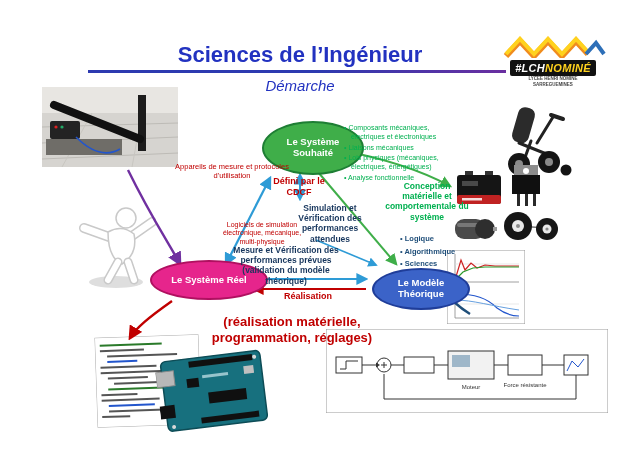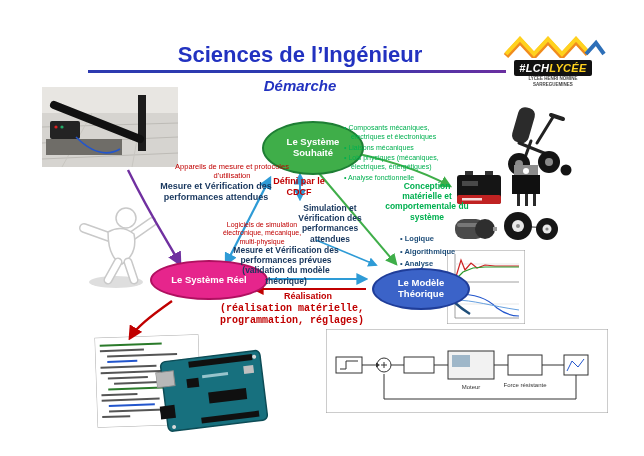--- a/index.html
+++ b/index.html
@@ -1,20 +1,20 @@
 <!DOCTYPE html>
 <html><head>
 <meta charset="utf-8">
 <style>
   html,body{margin:0;padding:0;background:#ffffff;font-family:"Liberation Sans",sans-serif;}
   #slide{position:relative;width:644px;height:456px;background:#ffffff;overflow:hidden;}
   .abs{position:absolute;}
   .ctr{text-align:center;}
   .title{font-size:22px;font-weight:bold;color:#2232c0;}
-  .subtitle{font-size:15px;font-weight:bold;font-style:italic;color:#2232c0;}
+  .subtitle{font-size:15px;font-weight:normal;font-style:italic;color:#2232c0;}
   .rule{height:3px;background:linear-gradient(90deg,#2d3ab0 55%,#6a2fa0);}
   .t-red{color:#c00000;font-size:7.5px;line-height:1.2;}
   .t-red-b{color:#c00000;font-weight:bold;font-size:9px;line-height:1.2;}
   .t-blue-b{color:#17365d;font-weight:bold;font-size:8.5px;line-height:1.2;}
   .t-green{color:#00b050;font-size:7px;line-height:1.25;}
   .t-green-b{color:#00b050;font-weight:bold;font-size:8.5px;line-height:1.2;}
   .t-bluelist{color:#1f4e79;font-weight:bold;font-size:7.5px;line-height:1.4;}
   .bullet{padding-left:7px;text-indent:-7px;margin-bottom:2px;}
   .bullet::before{content:"• ";}
   .ellipse{border-radius:50%;display:flex;align-items:center;justify-content:center;
@@ -237,45 +237,44 @@
   <div class="abs ctr title txt" style="left:70px;top:42px;width:460px;">Sciences de l’Ingénieur</div>
   <div class="abs rule txt" style="left:88px;top:70px;width:418px;"></div>
   <div class="abs ctr subtitle txt" style="left:70px;top:77px;width:460px;">Démarche</div>
 
   <div class="abs ctr txt" style="left:500px;top:36px;width:106px;">
     <svg width="106" height="22" style="margin:0 auto;">
       <polyline points="6,20 20,5 34,20 48,5 62,20 76,5 88,18" fill="none" stroke="#f08c1e" stroke-width="6"></polyline>
       <polyline points="6,18 20,3 34,18 48,3 62,18 76,3 88,16" fill="none" stroke="#ffd21e" stroke-width="4"></polyline>
       <polyline points="86,18 96,7 104,18" fill="none" stroke="#2d6fb8" stroke-width="4"></polyline>
     </svg>
-    <div class="logo-box"><span>#LCH</span><span class="logo-name">LYCÉE</span></div>
+    <div class="logo-box"><span>#LCH</span><span class="logo-name">NOMINÉ</span></div>
     <div class="logo-small">LYCÉE HENRI NOMINÉ</div>
     <div class="logo-small">SARREGUEMINES</div>
   </div>
 
   <div class="abs ellipse el-green txt" style="left:262px;top:121px;width:74px;height:50px;">Le Système Souhaité</div>
   <div class="abs ellipse el-pink txt" style="left:150px;top:260px;width:94px;height:36px;">Le Système Réel</div>
   <div class="abs ellipse el-blue txt" style="left:372px;top:268px;width:74px;height:38px;">Le Modèle Théorique</div>
 
   <div class="abs ctr t-red txt" style="left:174px;top:162px;width:116px;text-align:center;">Appareils de mesure et protocoles d'utilisation</div>
-  <div class="abs ctr t-blue-b txt" style="left:152px;top:181px;width:128px;font-size:9px;">Mesure et Vérification des performances attendues</div>
   <div class="abs ctr t-red-b txt" style="left:260px;top:176px;width:78px;">Défini par le CDCF</div>
   <div class="abs ctr t-blue-b txt" style="left:286px;top:203px;width:88px;">Simulation et Vérification des performances attendues</div>
   <div class="abs ctr t-red txt" style="left:222px;top:221px;width:80px;font-size:7px;">Logiciels de simulation électronique, mécanique, multi-physique</div>
   <div class="abs ctr t-blue-b txt" style="left:226px;top:245px;width:120px;">Mesure et Vérification des performances prévues (validation du modèle théorique)</div>
   <div class="abs ctr t-red-b txt" style="left:270px;top:291px;width:76px;">Réalisation</div>
-  <div class="abs ctr t-red-b txt" style="left:206px;top:303px;width:172px;font-size:10px;font-family:Liberation Mono, monospace;">(réalisation matérielle, programmation, réglages)</div>
+  <div class="abs ctr t-red-b txt" style="left:206px;top:314px;width:172px;font-size:13px;">(réalisation matérielle, programmation, réglages)</div>
 
   <div class="abs t-green txt" style="left:344px;top:124px;width:108px;">
     <div class="bullet">Composants mécaniques, électriques et électroniques</div>
     <div class="bullet">Liaisons mécaniques</div>
     <div class="bullet">Lois physiques (mécaniques, électriques, énergétiques)</div>
     <div class="bullet">Analyse fonctionnelle</div>
   </div>
   <div class="abs ctr t-green-b txt" style="left:384px;top:181px;width:86px;">Conception matérielle et comportementale du système</div>
 
   <div class="abs t-bluelist txt" style="left:400px;top:234px;width:72px;">
     <div class="bullet">Logique</div>
     <div class="bullet">Algorithmique</div>
-    <div class="bullet">Analyse</div>
+    <div class="bullet">Sciences</div>
   </div>
 
 </div>
 
 </body></html>

